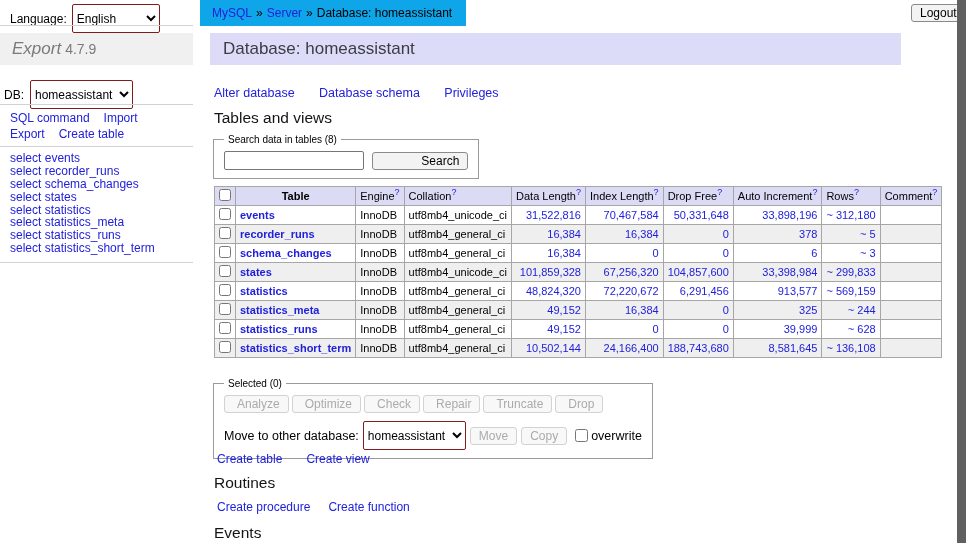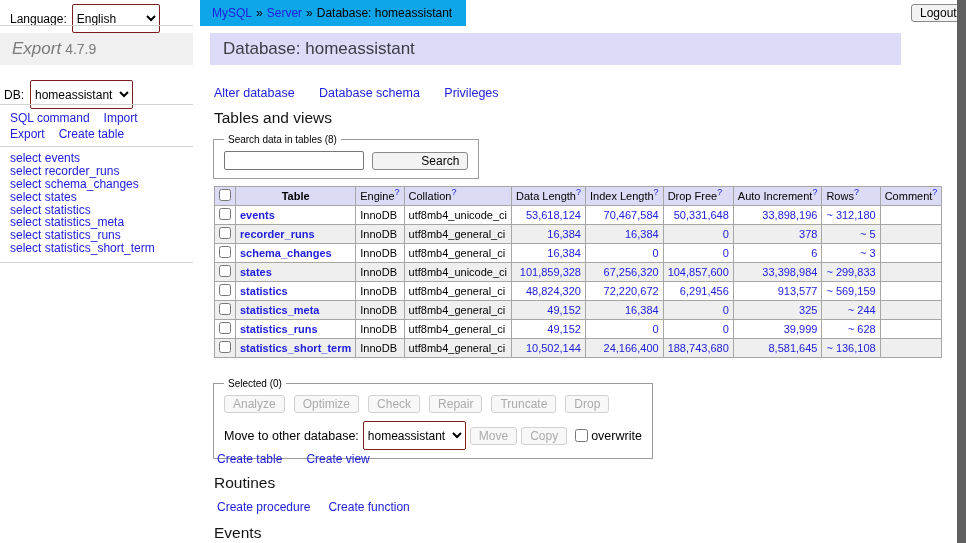--- a/index.html
+++ b/index.html
@@ -81,21 +81,21 @@
   .c-auto { width:80px; } .c-rows { width:53px; } .c-comment { width:56px; }
   #tables-table tbody tr.stripe td { background:#efefef; }
   #tables-table tbody td { background:#fff; }
   #tables-table tr.total-row td { background:#efefef; color:#000; }
   #tables-table tr.total-row td.c-check { background:#fff; }
   #tables-table tr.total-row td.cell-none { border:none; background:#fff; }
   #tables-table input[type=checkbox] { margin:0; width:12px; height:12px; }
 
   
   #selected-fieldset { left:213px; top:378px; }
-  #selected-fieldset .row1 .btn { margin-right:9px; }
+  #selected-fieldset .row1 .btn { margin-right:3px;padding-left:12px; }
   #selected-fieldset .row2 { margin-top:8px; font-size:12.5px; white-space:nowrap; }
   #move-select { width:103px; margin-left:4px; }
   #selected-fieldset .row2 .btn { margin-left:4px; }
   #overwrite-box { margin-left:8px; vertical-align:-2px; }
 
   #create-links { left:217px; top:452px; }
   #create-links a { margin-right:24px; }
   #h3-routines { left:214px; top:474px; }
   #routine-links { left:217px; top:500px; }
   #routine-links a { margin-right:18px; }
@@ -178,21 +178,21 @@
       <th class="c-rows"><span>Rows</span><sup class="help"><a>?</a></sup></th>
       <th class="c-comment"><span>Comment</span><sup class="help"><a>?</a></sup></th>
     </tr>
   </thead>
   <tbody>
     <tr>
       <td class="c-check"><input type="checkbox" style=""></td>
       <td class="c-name"><a>events</a></td>
       <td class="c-engine">InnoDB</td>
       <td class="c-coll">utf8mb4_unicode_ci</td>
-      <td class="c-dlen num"><a>53,618,124</a></td>
+      <td class="c-dlen num"><a>31,522,816</a></td>
       <td class="c-ilen num"><a>70,467,584</a></td>
       <td class="c-dfree num"><a>50,331,648</a></td>
       <td class="c-auto num"><a>33,898,196</a></td>
       <td class="c-rows num"><a>~ 312,180</a></td>
       <td class="c-comment"></td>
     </tr>
     <tr class="stripe">
       <td class="c-check"><input type="checkbox" style=""></td>
       <td class="c-name"><a>recorder_runs</a></td>
       <td class="c-engine">InnoDB</td>

